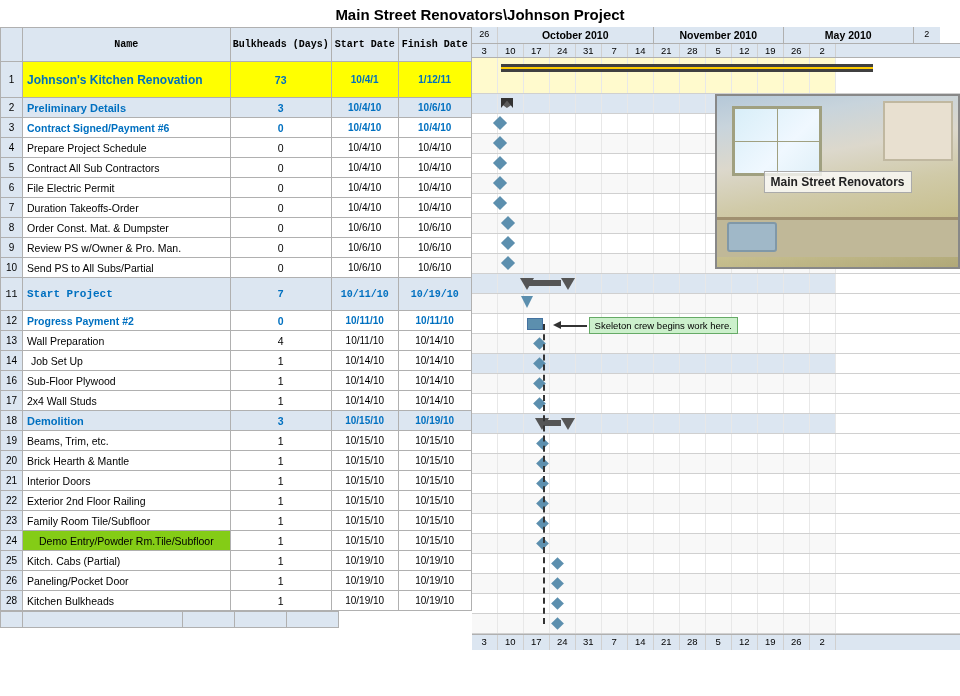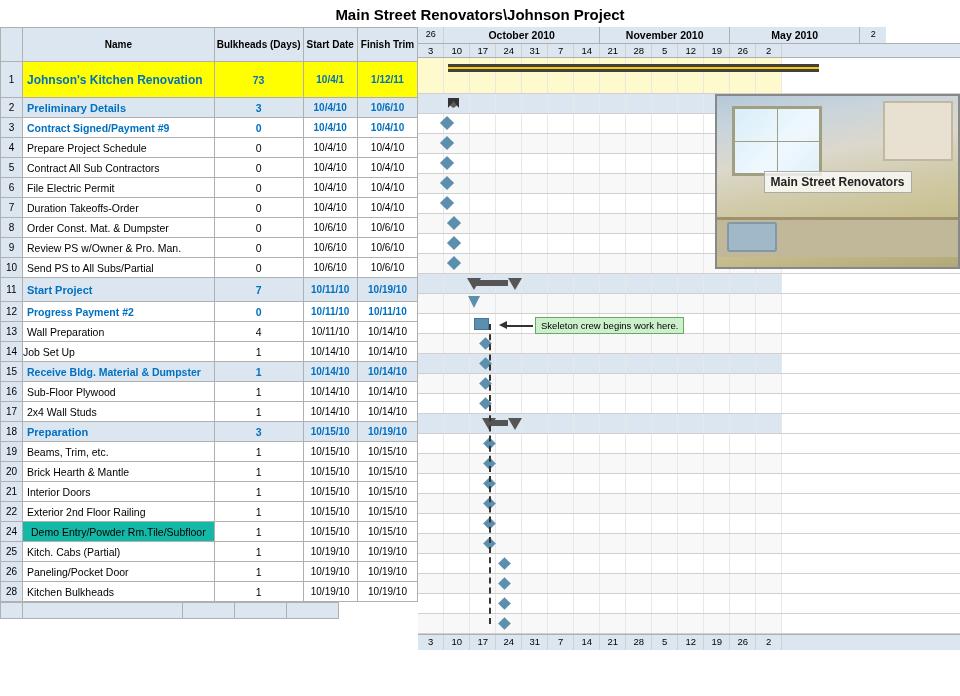--- a/index.html
+++ b/index.html
@@ -27,20 +27,21 @@
       padding: 1px 3px;
       white-space: nowrap;
       vertical-align: middle;
     }
     
     .left-table th {
       background: #dce6f1;
       text-align: center;
       font-weight: bold;
       font-size: 10px;
+      font-family: Liberation Mono, monospace;
     }
     
     .col-num { width: 22px; text-align: center; }
     .col-name { width: 160px; }
     .col-dur { width: 52px; text-align: center; }
     .col-start { width: 52px; text-align: center; }
     .col-finish { width: 52px; text-align: center; }
 
     table.left-table { border-collapse: collapse; }
   </style>
@@ -55,41 +56,41 @@
 
     <div>
       <table class="left-table" style="border-collapse:collapse;">
 
         <thead>
           <tr style="height:34px;">
             <th class="col-num" style="border:1px solid #b0b0b0; background:#dce6f1; font-size:10px;"></th>
             <th class="col-name" style="border:1px solid #b0b0b0; background:#dce6f1; font-size:10px;">Name</th>
             <th class="col-dur" style="border:1px solid #b0b0b0; background:#dce6f1; font-size:10px; padding:2px;">Bulkheads (Days)</th>
             <th class="col-start" style="border:1px solid #b0b0b0; background:#dce6f1; font-size:10px;">Start Date</th>
-            <th class="col-finish" style="border:1px solid #b0b0b0; background:#dce6f1; font-size:10px;">Finish Trim</th>
+            <th class="col-finish" style="border:1px solid #b0b0b0; background:#dce6f1; font-size:10px;">Finish Date</th>
           </tr>
         </thead>
         <tbody id="task-tbody">
         <tr style="height: 36px; background: rgb(255, 255, 0);">
               <td style="border: 1px solid rgb(176, 176, 176); background: rgb(220, 230, 241); text-align: center; font-size: 10px; width: 22px; color: rgb(0, 0, 0);">1</td>
               <td style="border: 1px solid rgb(176, 176, 176); background: rgb(255, 255, 0); color: rgb(0, 112, 192); font-weight: bold; font-size: 12px; padding: 1px 4px; width: 160px;">Johnson's Kitchen Renovation</td>
               <td style="border: 1px solid rgb(176, 176, 176); background: rgb(255, 255, 0); text-align: center; font-size: 10.5px; width: 52px; color: rgb(0, 112, 192); font-weight: bold;">73</td>
               <td style="border: 1px solid rgb(176, 176, 176); background: rgb(255, 255, 0); text-align: center; font-size: 10px; width: 52px; color: rgb(0, 112, 192); font-weight: bold;">10/4/1</td>
               <td style="border: 1px solid rgb(176, 176, 176); background: rgb(255, 255, 0); text-align: center; font-size: 10px; width: 52px; color: rgb(0, 112, 192); font-weight: bold;">1/12/11</td>
             </tr>
             <tr style="height: 20px; background: rgb(220, 230, 241);">
               <td style="border: 1px solid rgb(176, 176, 176); background: rgb(220, 230, 241); text-align: center; font-size: 10px; width: 22px; color: rgb(0, 0, 0);">2</td>
               <td style="border: 1px solid rgb(176, 176, 176); background: rgb(220, 230, 241); color: rgb(0, 112, 192); font-weight: bold; font-size: 11px; padding: 1px 4px; width: 160px;">Preliminary Details</td>
               <td style="border: 1px solid rgb(176, 176, 176); background: rgb(220, 230, 241); text-align: center; font-size: 10.5px; width: 52px; color: rgb(0, 112, 192); font-weight: bold;">3</td>
               <td style="border: 1px solid rgb(176, 176, 176); background: rgb(220, 230, 241); text-align: center; font-size: 10px; width: 52px; color: rgb(0, 112, 192); font-weight: bold;">10/4/10</td>
               <td style="border: 1px solid rgb(176, 176, 176); background: rgb(220, 230, 241); text-align: center; font-size: 10px; width: 52px; color: rgb(0, 112, 192); font-weight: bold;">10/6/10</td>
             </tr>
             <tr style="height: 20px; background: rgb(255, 255, 255);">
               <td style="border: 1px solid rgb(176, 176, 176); background: rgb(220, 230, 241); text-align: center; font-size: 10px; width: 22px; color: rgb(0, 0, 0);">3</td>
-              <td style="border: 1px solid rgb(176, 176, 176); background: rgb(255, 255, 255); color: rgb(0, 112, 192); font-weight: bold; font-size: 10.5px; padding: 1px 4px; width: 160px;">Contract Signed/Payment #9</td>
+              <td style="border: 1px solid rgb(176, 176, 176); background: rgb(255, 255, 255); color: rgb(0, 112, 192); font-weight: bold; font-size: 10.5px; padding: 1px 4px; width: 160px;">Contract Signed/Payment #6</td>
               <td style="border: 1px solid rgb(176, 176, 176); background: rgb(255, 255, 255); text-align: center; font-size: 10.5px; width: 52px; color: rgb(0, 112, 192); font-weight: bold;">0</td>
               <td style="border: 1px solid rgb(176, 176, 176); background: rgb(255, 255, 255); text-align: center; font-size: 10px; width: 52px; color: rgb(0, 112, 192); font-weight: bold;">10/4/10</td>
               <td style="border: 1px solid rgb(176, 176, 176); background: rgb(255, 255, 255); text-align: center; font-size: 10px; width: 52px; color: rgb(0, 112, 192); font-weight: bold;">10/4/10</td>
             </tr>
             <tr style="height: 20px; background: rgb(255, 255, 255);">
               <td style="border: 1px solid rgb(176, 176, 176); background: rgb(220, 230, 241); text-align: center; font-size: 10px; width: 22px; color: rgb(0, 0, 0);">4</td>
               <td style="border: 1px solid rgb(176, 176, 176); background: rgb(255, 255, 255); color: rgb(0, 0, 0); font-weight: normal; font-size: 10.5px; padding: 1px 4px; width: 160px;">Prepare Project Schedule</td>
               <td style="border: 1px solid rgb(176, 176, 176); background: rgb(255, 255, 255); text-align: center; font-size: 10.5px; width: 52px; color: rgb(0, 0, 0); font-weight: normal;">0</td>
               <td style="border: 1px solid rgb(176, 176, 176); background: rgb(255, 255, 255); text-align: center; font-size: 10px; width: 52px; color: rgb(0, 0, 0); font-weight: normal;">10/4/10</td>
               <td style="border: 1px solid rgb(176, 176, 176); background: rgb(255, 255, 255); text-align: center; font-size: 10px; width: 52px; color: rgb(0, 0, 0); font-weight: normal;">10/4/10</td>
@@ -129,21 +130,21 @@
               <td style="border: 1px solid rgb(176, 176, 176); background: rgb(255, 255, 255); text-align: center; font-size: 10px; width: 52px; color: rgb(0, 0, 0); font-weight: normal;">10/6/10</td>
               <td style="border: 1px solid rgb(176, 176, 176); background: rgb(255, 255, 255); text-align: center; font-size: 10px; width: 52px; color: rgb(0, 0, 0); font-weight: normal;">10/6/10</td>
             </tr>
             <tr style="height: 20px; background: rgb(255, 255, 255);">
               <td style="border: 1px solid rgb(176, 176, 176); background: rgb(220, 230, 241); text-align: center; font-size: 10px; width: 22px; color: rgb(0, 0, 0);">10</td>
               <td style="border: 1px solid rgb(176, 176, 176); background: rgb(255, 255, 255); color: rgb(0, 0, 0); font-weight: normal; font-size: 10.5px; padding: 1px 4px; width: 160px;">Send PS to All Subs/Partial</td>
               <td style="border: 1px solid rgb(176, 176, 176); background: rgb(255, 255, 255); text-align: center; font-size: 10.5px; width: 52px; color: rgb(0, 0, 0); font-weight: normal;">0</td>
               <td style="border: 1px solid rgb(176, 176, 176); background: rgb(255, 255, 255); text-align: center; font-size: 10px; width: 52px; color: rgb(0, 0, 0); font-weight: normal;">10/6/10</td>
               <td style="border: 1px solid rgb(176, 176, 176); background: rgb(255, 255, 255); text-align: center; font-size: 10px; width: 52px; color: rgb(0, 0, 0); font-weight: normal;">10/6/10</td>
             </tr>
-            <tr style="height: 24px; background: #e5e5e5;">
+            <tr style="height: 33px; background: #e5e5e5; font-family: Liberation Mono, monospace;">
               <td style="border: 1px solid rgb(176, 176, 176); background: rgb(220, 230, 241); text-align: center; font-size: 10px; width: 22px; color: rgb(0, 0, 0);">11</td>
               <td style="border: 1px solid rgb(176, 176, 176); background: rgb(220, 230, 241); color: rgb(0, 112, 192); font-weight: bold; font-size: 11px; padding: 1px 4px; width: 160px;">Start Project</td>
               <td style="border: 1px solid rgb(176, 176, 176); background: rgb(220, 230, 241); text-align: center; font-size: 10.5px; width: 52px; color: rgb(0, 112, 192); font-weight: bold;">7</td>
               <td style="border: 1px solid rgb(176, 176, 176); background: rgb(220, 230, 241); text-align: center; font-size: 10px; width: 52px; color: rgb(0, 112, 192); font-weight: bold;">10/11/10</td>
               <td style="border: 1px solid rgb(176, 176, 176); background: rgb(220, 230, 241); text-align: center; font-size: 10px; width: 52px; color: rgb(0, 112, 192); font-weight: bold;">10/19/10</td>
             </tr>
             <tr style="height: 20px; background: rgb(255, 255, 255);">
               <td style="border: 1px solid rgb(176, 176, 176); background: rgb(220, 230, 241); text-align: center; font-size: 10px; width: 22px; color: rgb(0, 0, 0);">12</td>
               <td style="border: 1px solid rgb(176, 176, 176); background: rgb(255, 255, 255); color: rgb(0, 112, 192); font-weight: bold; font-size: 10.5px; padding: 1px 4px; width: 160px;">Progress Payment #2</td>
               <td style="border: 1px solid rgb(176, 176, 176); background: rgb(255, 255, 255); text-align: center; font-size: 10.5px; width: 52px; color: rgb(0, 112, 192); font-weight: bold;">0</td>
@@ -152,49 +153,42 @@
             </tr>
             <tr style="height: 20px; background: rgb(255, 255, 255);">
               <td style="border: 1px solid rgb(176, 176, 176); background: rgb(220, 230, 241); text-align: center; font-size: 10px; width: 22px; color: rgb(0, 0, 0);">13</td>
               <td style="border: 1px solid rgb(176, 176, 176); background: rgb(255, 255, 255); color: rgb(0, 0, 0); font-weight: normal; font-size: 10.5px; padding: 1px 4px; width: 160px;">Wall Preparation</td>
               <td style="border: 1px solid rgb(176, 176, 176); background: rgb(255, 255, 255); text-align: center; font-size: 10.5px; width: 52px; color: rgb(0, 0, 0); font-weight: normal;">4</td>
               <td style="border: 1px solid rgb(176, 176, 176); background: rgb(255, 255, 255); text-align: center; font-size: 10px; width: 52px; color: rgb(0, 0, 0); font-weight: normal;">10/11/10</td>
               <td style="border: 1px solid rgb(176, 176, 176); background: rgb(255, 255, 255); text-align: center; font-size: 10px; width: 52px; color: rgb(0, 0, 0); font-weight: normal;">10/14/10</td>
             </tr>
             <tr style="height: 20px; background: rgb(255, 255, 255);">
               <td style="border: 1px solid rgb(176, 176, 176); background: rgb(220, 230, 241); text-align: center; font-size: 10px; width: 22px; color: rgb(0, 0, 0);">14</td>
-              <td style="border: 1px solid rgb(176, 176, 176); background: rgb(255, 255, 255); color: rgb(0, 0, 0); font-weight: normal; font-size: 10.5px; padding: 1px 0; width: 160px;">Job Set Up</td>
+              <td style="border: 1px solid rgb(176, 176, 176); background: rgb(255, 255, 255); color: rgb(0, 0, 0); font-weight: normal; font-size: 10.5px; padding: 1px 8px; width: 160px;">Job Set Up</td>
               <td style="border: 1px solid rgb(176, 176, 176); background: rgb(255, 255, 255); text-align: center; font-size: 10.5px; width: 52px; color: rgb(0, 0, 0); font-weight: normal;">1</td>
               <td style="border: 1px solid rgb(176, 176, 176); background: rgb(255, 255, 255); text-align: center; font-size: 10px; width: 52px; color: rgb(0, 0, 0); font-weight: normal;">10/14/10</td>
               <td style="border: 1px solid rgb(176, 176, 176); background: rgb(255, 255, 255); text-align: center; font-size: 10px; width: 52px; color: rgb(0, 0, 0); font-weight: normal;">10/14/10</td>
             </tr>
-            <tr style="height: 20px; background: rgb(220, 230, 241);">
-              <td style="border: 1px solid rgb(176, 176, 176); background: rgb(220, 230, 241); text-align: center; font-size: 10px; width: 22px; color: rgb(0, 0, 0);">15</td>
-              <td style="border: 1px solid rgb(176, 176, 176); background: rgb(220, 230, 241); color: rgb(0, 112, 192); font-weight: bold; font-size: 10.5px; padding: 1px 4px; width: 160px;">Receive Bldg. Material &amp; Dumpster</td>
-              <td style="border: 1px solid rgb(176, 176, 176); background: rgb(220, 230, 241); text-align: center; font-size: 10.5px; width: 52px; color: rgb(0, 112, 192); font-weight: bold;">1</td>
-              <td style="border: 1px solid rgb(176, 176, 176); background: rgb(220, 230, 241); text-align: center; font-size: 10px; width: 52px; color: rgb(0, 112, 192); font-weight: bold;">10/14/10</td>
-              <td style="border: 1px solid rgb(176, 176, 176); background: rgb(220, 230, 241); text-align: center; font-size: 10px; width: 52px; color: rgb(0, 112, 192); font-weight: bold;">10/14/10</td>
-            </tr>
             <tr style="height: 20px; background: rgb(255, 255, 255);">
               <td style="border: 1px solid rgb(176, 176, 176); background: rgb(220, 230, 241); text-align: center; font-size: 10px; width: 22px; color: rgb(0, 0, 0);">16</td>
               <td style="border: 1px solid rgb(176, 176, 176); background: rgb(255, 255, 255); color: rgb(0, 0, 0); font-weight: normal; font-size: 10.5px; padding: 1px 4px; width: 160px;">Sub-Floor Plywood</td>
               <td style="border: 1px solid rgb(176, 176, 176); background: rgb(255, 255, 255); text-align: center; font-size: 10.5px; width: 52px; color: rgb(0, 0, 0); font-weight: normal;">1</td>
               <td style="border: 1px solid rgb(176, 176, 176); background: rgb(255, 255, 255); text-align: center; font-size: 10px; width: 52px; color: rgb(0, 0, 0); font-weight: normal;">10/14/10</td>
               <td style="border: 1px solid rgb(176, 176, 176); background: rgb(255, 255, 255); text-align: center; font-size: 10px; width: 52px; color: rgb(0, 0, 0); font-weight: normal;">10/14/10</td>
             </tr>
             <tr style="height: 20px; background: rgb(255, 255, 255);">
               <td style="border: 1px solid rgb(176, 176, 176); background: rgb(220, 230, 241); text-align: center; font-size: 10px; width: 22px; color: rgb(0, 0, 0);">17</td>
               <td style="border: 1px solid rgb(176, 176, 176); background: rgb(255, 255, 255); color: rgb(0, 0, 0); font-weight: normal; font-size: 10.5px; padding: 1px 4px; width: 160px;">2x4 Wall Studs</td>
               <td style="border: 1px solid rgb(176, 176, 176); background: rgb(255, 255, 255); text-align: center; font-size: 10.5px; width: 52px; color: rgb(0, 0, 0); font-weight: normal;">1</td>
               <td style="border: 1px solid rgb(176, 176, 176); background: rgb(255, 255, 255); text-align: center; font-size: 10px; width: 52px; color: rgb(0, 0, 0); font-weight: normal;">10/14/10</td>
               <td style="border: 1px solid rgb(176, 176, 176); background: rgb(255, 255, 255); text-align: center; font-size: 10px; width: 52px; color: rgb(0, 0, 0); font-weight: normal;">10/14/10</td>
             </tr>
             <tr style="height: 20px; background: rgb(220, 230, 241);">
               <td style="border: 1px solid rgb(176, 176, 176); background: rgb(220, 230, 241); text-align: center; font-size: 10px; width: 22px; color: rgb(0, 0, 0);">18</td>
-              <td style="border: 1px solid rgb(176, 176, 176); background: rgb(220, 230, 241); color: rgb(0, 112, 192); font-weight: bold; font-size: 11px; padding: 1px 4px; width: 160px;">Preparation</td>
+              <td style="border: 1px solid rgb(176, 176, 176); background: rgb(220, 230, 241); color: rgb(0, 112, 192); font-weight: bold; font-size: 11px; padding: 1px 4px; width: 160px;">Demolition</td>
               <td style="border: 1px solid rgb(176, 176, 176); background: rgb(220, 230, 241); text-align: center; font-size: 10.5px; width: 52px; color: rgb(0, 112, 192); font-weight: bold;">3</td>
               <td style="border: 1px solid rgb(176, 176, 176); background: rgb(220, 230, 241); text-align: center; font-size: 10px; width: 52px; color: rgb(0, 112, 192); font-weight: bold;">10/15/10</td>
               <td style="border: 1px solid rgb(176, 176, 176); background: rgb(220, 230, 241); text-align: center; font-size: 10px; width: 52px; color: rgb(0, 112, 192); font-weight: bold;">10/19/10</td>
             </tr>
             <tr style="height: 20px; background: rgb(255, 255, 255);">
               <td style="border: 1px solid rgb(176, 176, 176); background: rgb(220, 230, 241); text-align: center; font-size: 10px; width: 22px; color: rgb(0, 0, 0);">19</td>
               <td style="border: 1px solid rgb(176, 176, 176); background: rgb(255, 255, 255); color: rgb(0, 0, 0); font-weight: normal; font-size: 10.5px; padding: 1px 4px; width: 160px;">Beams, Trim, etc.</td>
               <td style="border: 1px solid rgb(176, 176, 176); background: rgb(255, 255, 255); text-align: center; font-size: 10.5px; width: 52px; color: rgb(0, 0, 0); font-weight: normal;">1</td>
               <td style="border: 1px solid rgb(176, 176, 176); background: rgb(255, 255, 255); text-align: center; font-size: 10px; width: 52px; color: rgb(0, 0, 0); font-weight: normal;">10/15/10</td>
               <td style="border: 1px solid rgb(176, 176, 176); background: rgb(255, 255, 255); text-align: center; font-size: 10px; width: 52px; color: rgb(0, 0, 0); font-weight: normal;">10/15/10</td>
@@ -214,22 +208,29 @@
               <td style="border: 1px solid rgb(176, 176, 176); background: rgb(255, 255, 255); text-align: center; font-size: 10px; width: 52px; color: rgb(0, 0, 0); font-weight: normal;">10/15/10</td>
             </tr>
             <tr style="height: 20px; background: rgb(255, 255, 255);">
               <td style="border: 1px solid rgb(176, 176, 176); background: rgb(220, 230, 241); text-align: center; font-size: 10px; width: 22px; color: rgb(0, 0, 0);">22</td>
               <td style="border: 1px solid rgb(176, 176, 176); background: rgb(255, 255, 255); color: rgb(0, 0, 0); font-weight: normal; font-size: 10.5px; padding: 1px 4px; width: 160px;">Exterior 2nd Floor Railing</td>
               <td style="border: 1px solid rgb(176, 176, 176); background: rgb(255, 255, 255); text-align: center; font-size: 10.5px; width: 52px; color: rgb(0, 0, 0); font-weight: normal;">1</td>
               <td style="border: 1px solid rgb(176, 176, 176); background: rgb(255, 255, 255); text-align: center; font-size: 10px; width: 52px; color: rgb(0, 0, 0); font-weight: normal;">10/15/10</td>
               <td style="border: 1px solid rgb(176, 176, 176); background: rgb(255, 255, 255); text-align: center; font-size: 10px; width: 52px; color: rgb(0, 0, 0); font-weight: normal;">10/15/10</td>
             </tr>
             <tr style="height: 20px; background: rgb(255, 255, 255);">
+              <td style="border: 1px solid rgb(176, 176, 176); background: rgb(220, 230, 241); text-align: center; font-size: 10px; width: 22px; color: rgb(0, 0, 0);">23</td>
+              <td style="border: 1px solid rgb(176, 176, 176); background: rgb(255, 255, 255); color: rgb(0, 0, 0); font-weight: normal; font-size: 10.5px; padding: 1px 4px; width: 160px;">Family Room Tile/Subfloor</td>
+              <td style="border: 1px solid rgb(176, 176, 176); background: rgb(255, 255, 255); text-align: center; font-size: 10.5px; width: 52px; color: rgb(0, 0, 0); font-weight: normal;">1</td>
+              <td style="border: 1px solid rgb(176, 176, 176); background: rgb(255, 255, 255); text-align: center; font-size: 10px; width: 52px; color: rgb(0, 0, 0); font-weight: normal;">10/15/10</td>
+              <td style="border: 1px solid rgb(176, 176, 176); background: rgb(255, 255, 255); text-align: center; font-size: 10px; width: 52px; color: rgb(0, 0, 0); font-weight: normal;">10/15/10</td>
+            </tr>
+            <tr style="height: 20px; background: rgb(255, 255, 255);">
               <td style="border: 1px solid rgb(176, 176, 176); background: rgb(220, 230, 241); text-align: center; font-size: 10px; width: 22px; color: rgb(0, 0, 0);">24</td>
-              <td style="border: 1px solid rgb(176, 176, 176); background: #14b8a6; color: rgb(0, 0, 0); font-weight: normal; font-size: 10.5px; padding: 1px 8px; width: 160px;">Demo Entry/Powder Rm.Tile/Subfloor</td>
+              <td style="border: 1px solid rgb(176, 176, 176); background: #84cc16; color: rgb(0, 0, 0); font-weight: normal; font-size: 10.5px; padding: 1px 16px; width: 160px;">Demo Entry/Powder Rm.Tile/Subfloor</td>
               <td style="border: 1px solid rgb(176, 176, 176); background: rgb(255, 255, 255); text-align: center; font-size: 10.5px; width: 52px; color: rgb(0, 0, 0); font-weight: normal;">1</td>
               <td style="border: 1px solid rgb(176, 176, 176); background: rgb(255, 255, 255); text-align: center; font-size: 10px; width: 52px; color: rgb(0, 0, 0); font-weight: normal;">10/15/10</td>
               <td style="border: 1px solid rgb(176, 176, 176); background: rgb(255, 255, 255); text-align: center; font-size: 10px; width: 52px; color: rgb(0, 0, 0); font-weight: normal;">10/15/10</td>
             </tr>
             <tr style="height: 20px; background: rgb(255, 255, 255);">
               <td style="border: 1px solid rgb(176, 176, 176); background: rgb(220, 230, 241); text-align: center; font-size: 10px; width: 22px; color: rgb(0, 0, 0);">25</td>
               <td style="border: 1px solid rgb(176, 176, 176); background: rgb(255, 255, 255); color: rgb(0, 0, 0); font-weight: normal; font-size: 10.5px; padding: 1px 4px; width: 160px;">Kitch. Cabs (Partial)</td>
               <td style="border: 1px solid rgb(176, 176, 176); background: rgb(255, 255, 255); text-align: center; font-size: 10.5px; width: 52px; color: rgb(0, 0, 0); font-weight: normal;">1</td>
               <td style="border: 1px solid rgb(176, 176, 176); background: rgb(255, 255, 255); text-align: center; font-size: 10px; width: 52px; color: rgb(0, 0, 0); font-weight: normal;">10/19/10</td>
               <td style="border: 1px solid rgb(176, 176, 176); background: rgb(255, 255, 255); text-align: center; font-size: 10px; width: 52px; color: rgb(0, 0, 0); font-weight: normal;">10/19/10</td>

